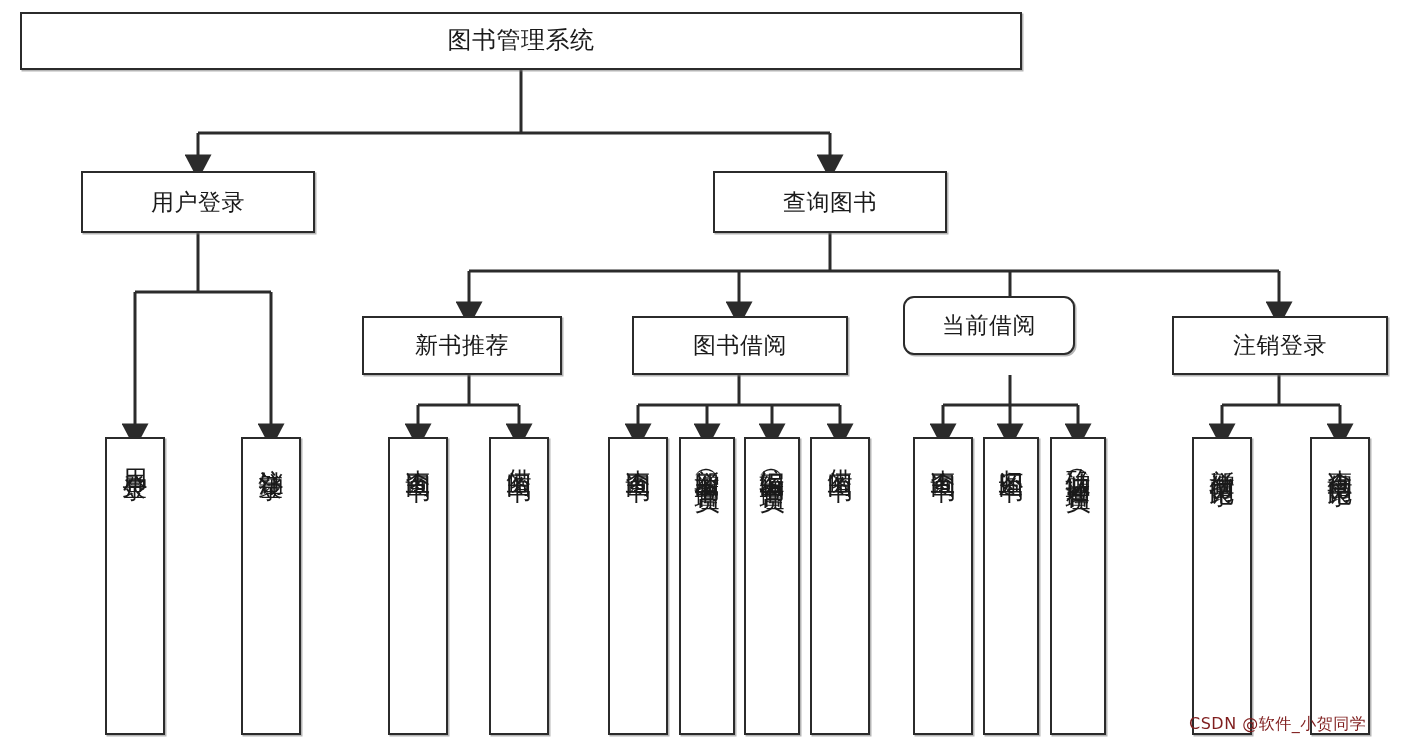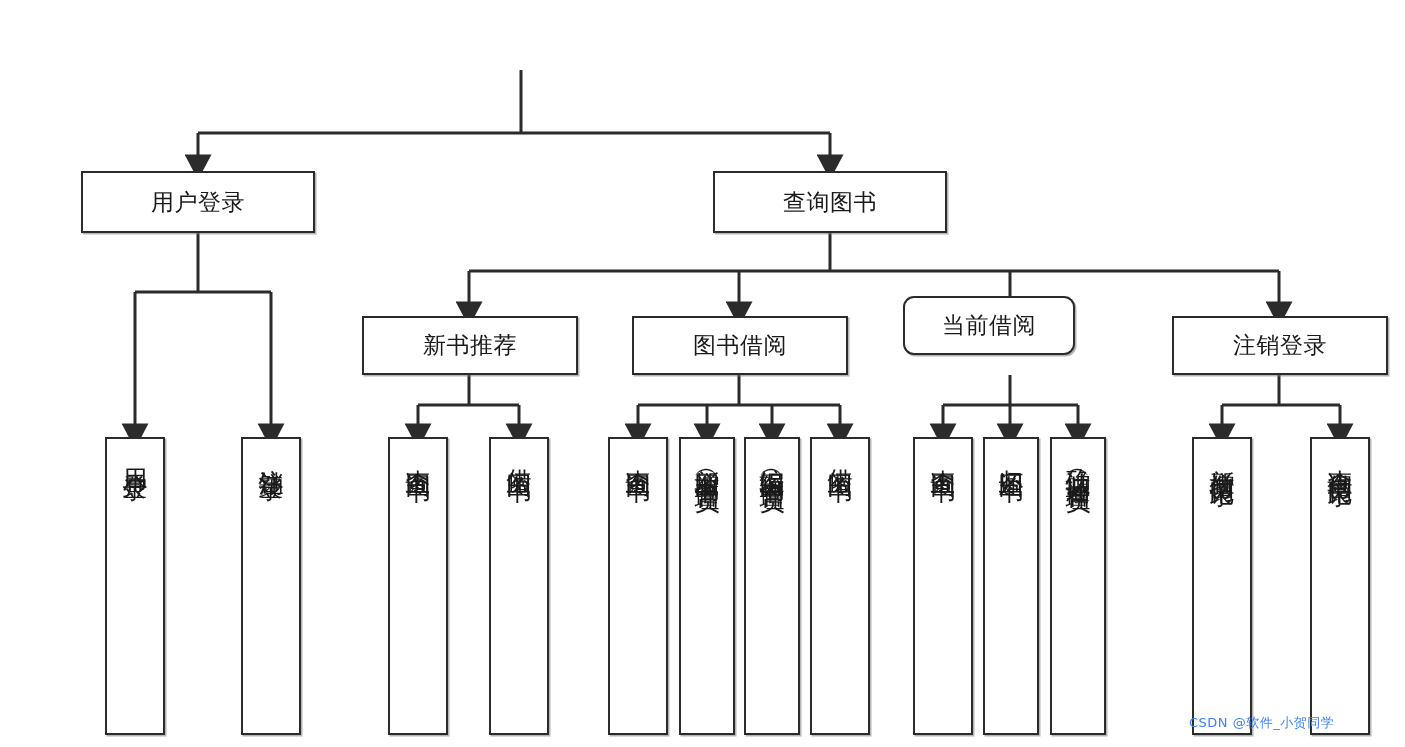--- a/index.html
+++ b/index.html
@@ -56,22 +56,22 @@
     line-height: 1.0;
     letter-spacing: 3px;
     white-space: nowrap;
     margin: 0 auto;
   }
   .node.root .label { font-size: 24px; }
   .watermark {
     position: absolute;
     left: 1189px;
     top: 714px;
-    font-size: 13px;
-    color: #3b82f6;
+    font-size: 16px;
+    color: #7f1d1d;
     white-space: nowrap;
     font-family: "DejaVu Sans", "Liberation Sans", sans-serif;
     letter-spacing: 0.5px;
   }
 </style>
 </head>
 <body>
 
 <div id="canvas">
 
@@ -118,29 +118,32 @@
       <path d="M1010,405 L1010,427" marker-end="url(#arrow)"></path>
       <path d="M1078,405 L1078,427" marker-end="url(#arrow)"></path>
 
       <path d="M1279,375 L1279,405"></path>
       <path d="M1222,405 L1340,405"></path>
       <path d="M1222,405 L1222,427" marker-end="url(#arrow)"></path>
       <path d="M1340,405 L1340,427" marker-end="url(#arrow)"></path>
     </g>
   </svg>
 
+  <div class="node horiz root" style="left:20px; top:12px; width:1002px; height:58px;">
+    <span class="label">图书管理系统</span>
+  </div>
 
   <div class="node horiz" style="left:81px; top:171px; width:234px; height:62px;">
     <span class="label">用户登录</span>
   </div>
   <div class="node horiz" style="left:713px; top:171px; width:234px; height:62px;">
     <span class="label">查询图书</span>
   </div>
 
-  <div class="node horiz" style="left:362px; top:316px; width:216px; height:59px;">
+  <div class="node horiz" style="left:362px; top:316px; width:200px; height:59px;">
     <span class="label">新书推荐</span>
   </div>
   <div class="node horiz" style="left:632px; top:316px; width:216px; height:59px;">
     <span class="label">图书借阅</span>
   </div>
   <div class="node horiz" style="left:903px; top:296px; width:172px; height:59px;border-radius:11px;">
     <span class="label">当前借阅</span>
   </div>
   <div class="node horiz" style="left:1172px; top:316px; width:216px; height:59px;">
     <span class="label">注销登录</span>

